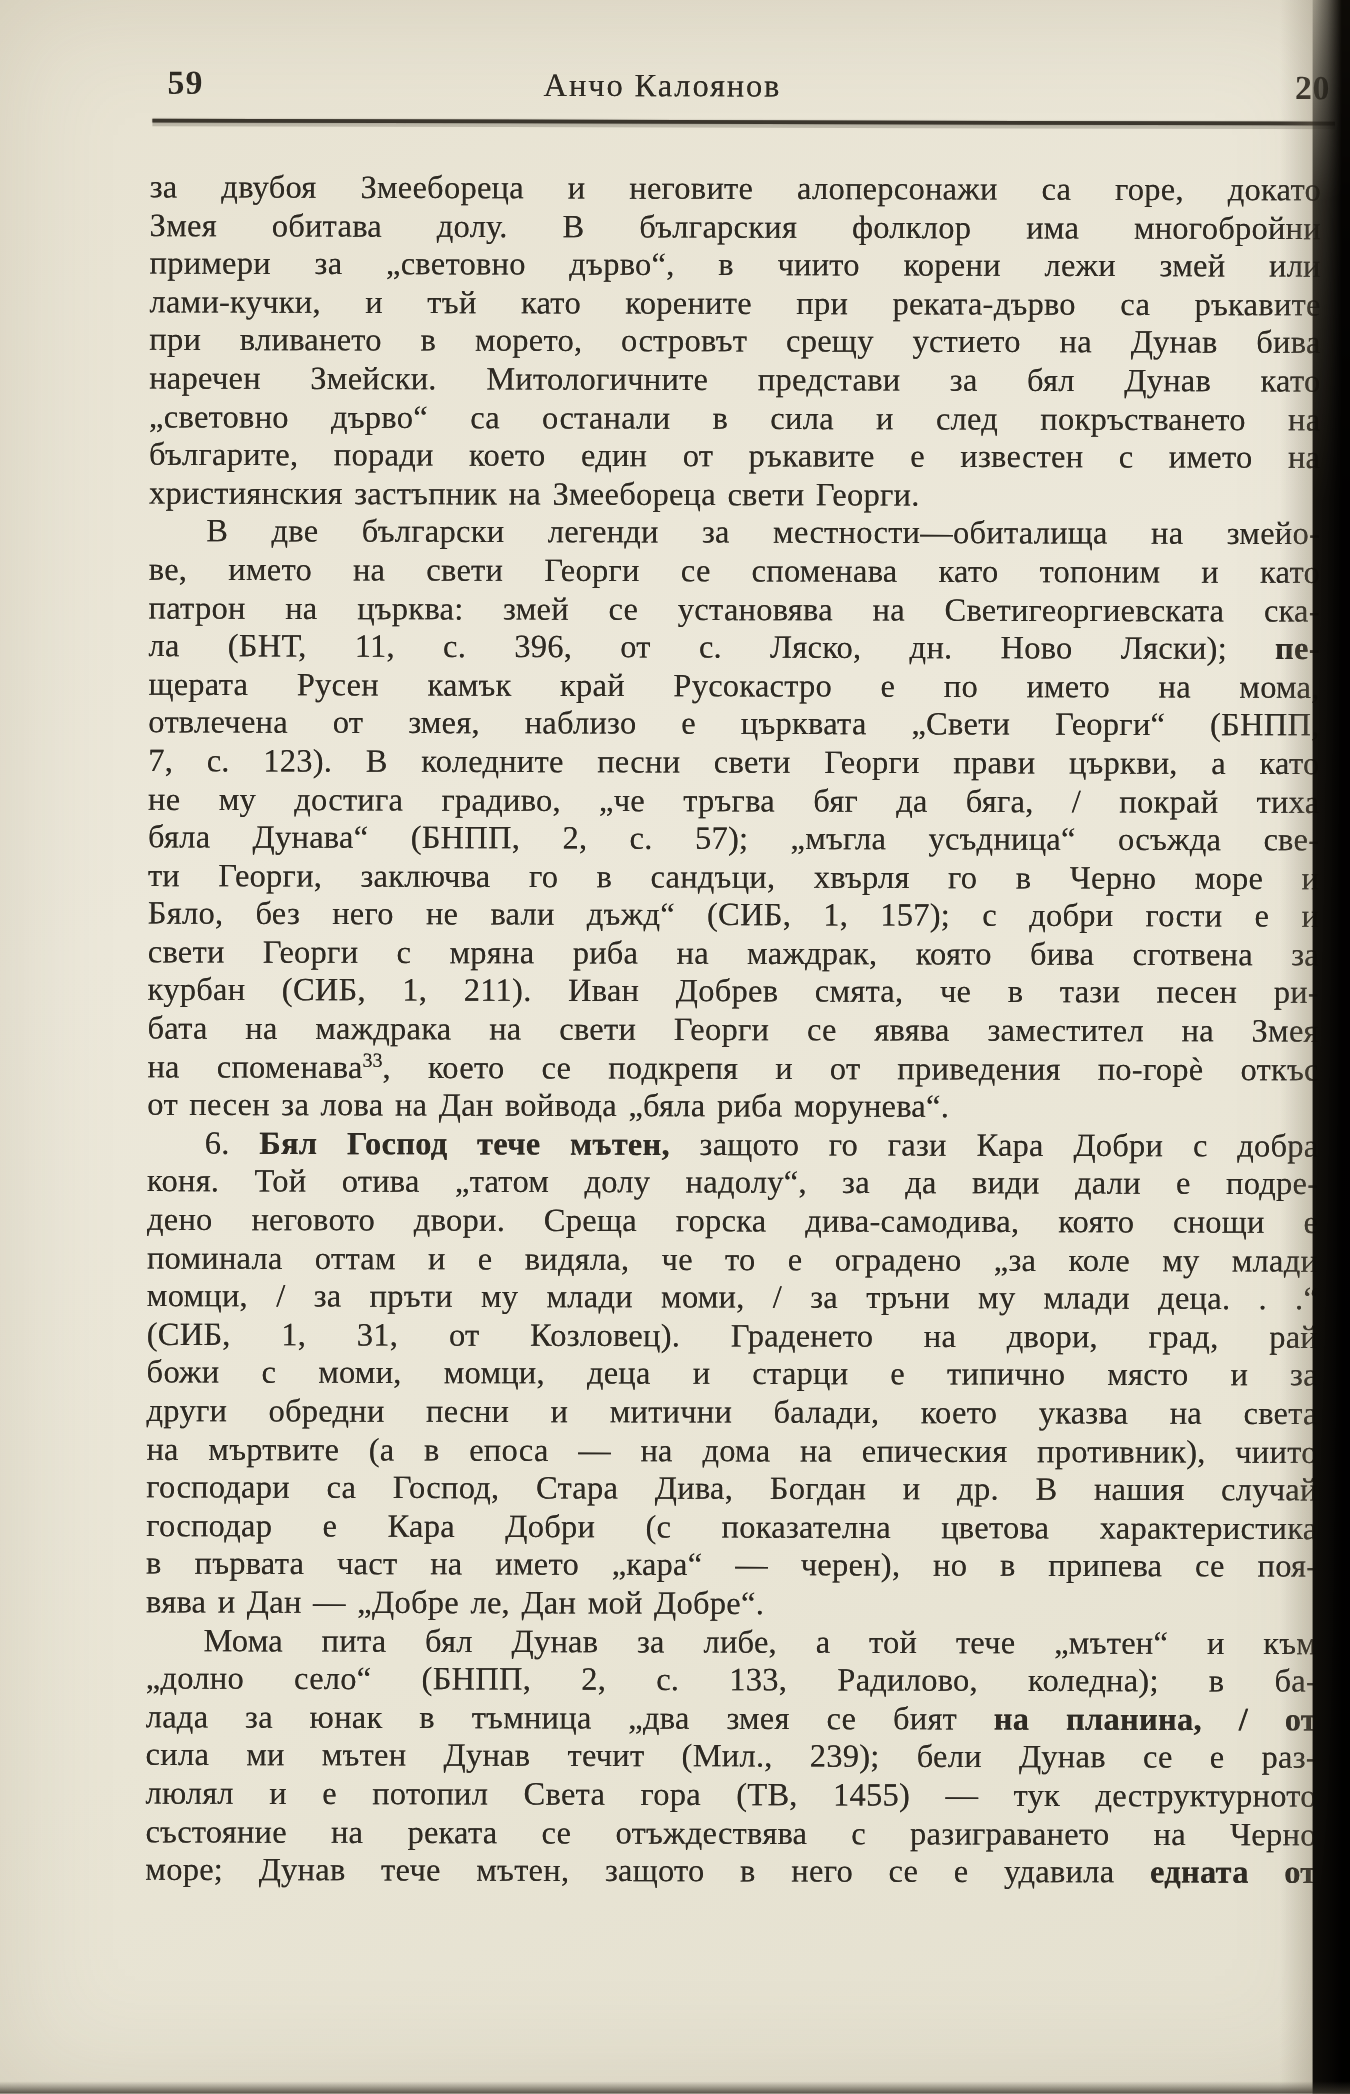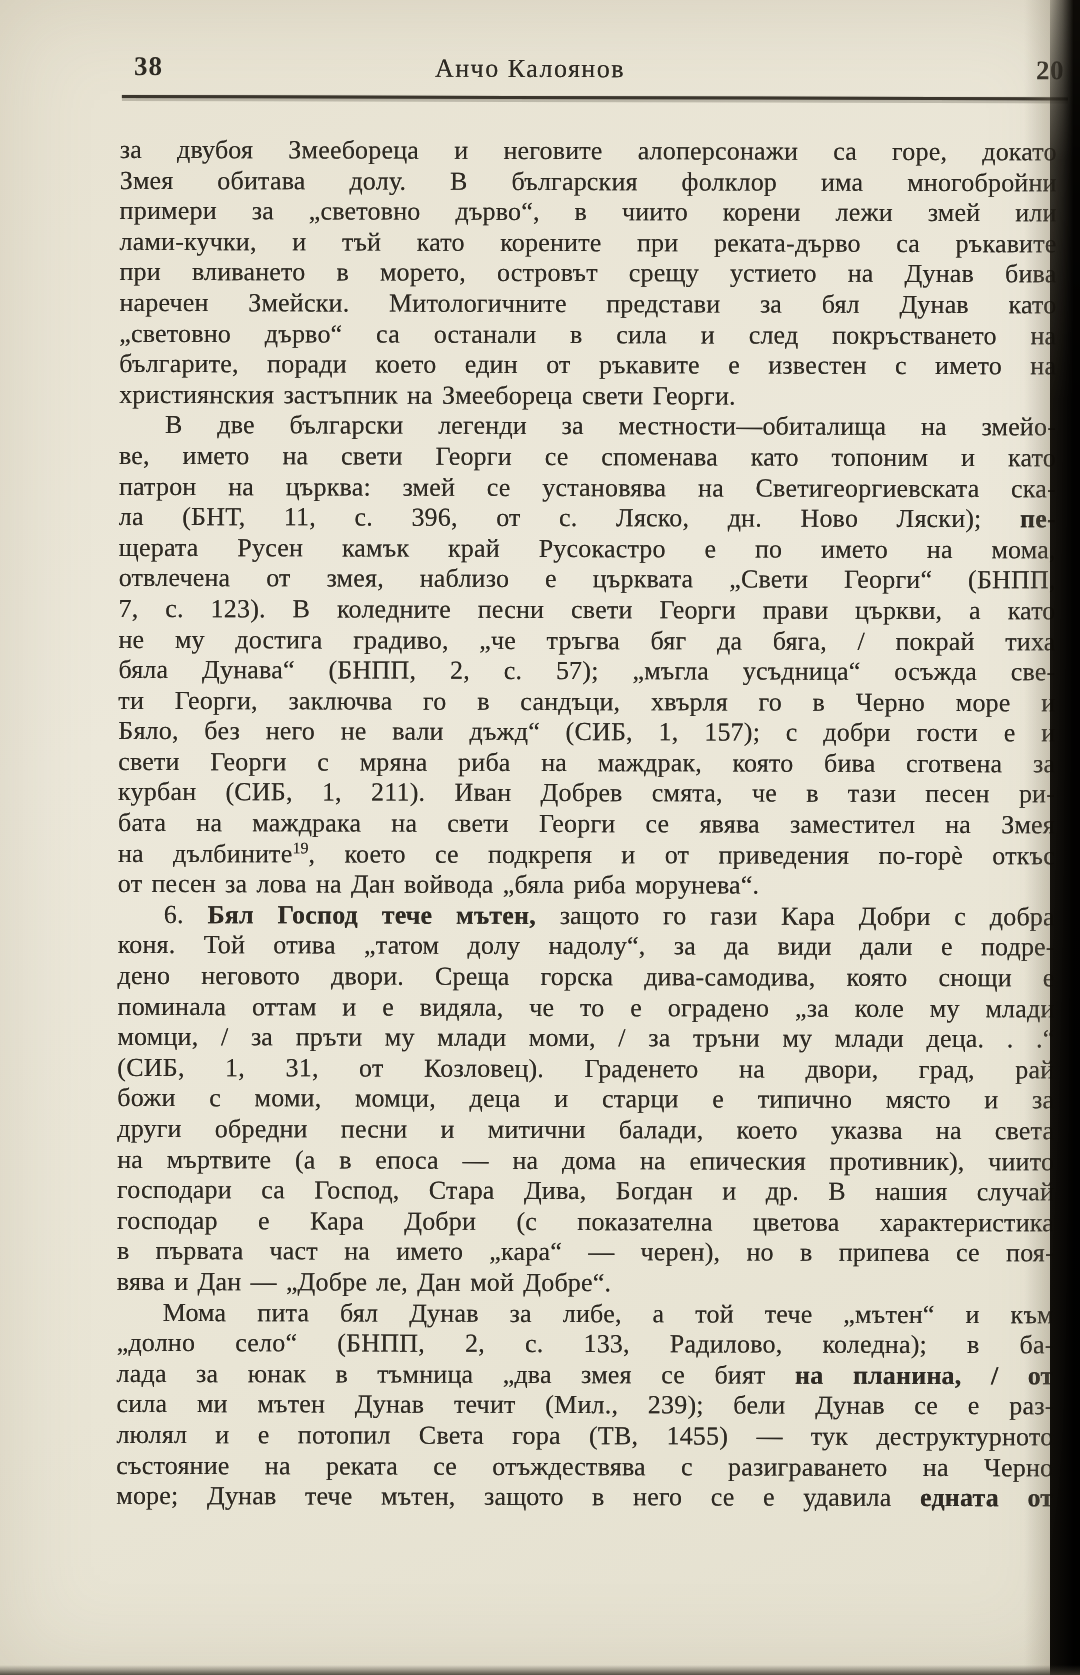--- a/index.html
+++ b/index.html
@@ -104,21 +104,21 @@
   }
 </style>
 </head>
 <body>
 
 <div class="vignette"></div>
 
 <div class="scan-content">
 
   <div class="page-header">
-    <span class="page-number">38</span>
+    <span class="page-number">59</span>
     <span class="running-title">Анчо Калоянов</span>
     <span class="header-right-number">20</span>
   </div>
 
   <div class="header-rule"></div>
 
   <div class="body-text">
       <div class="para">
         <div class="line"><span>за двубоя Змеебореца и неговите алоперсонажи са горе, докато</span></div>
         <div class="line"><span>Змея обитава долу. В българския фолклор има многобройни</span></div>
@@ -138,21 +138,21 @@
         <div class="line"><span>щерата Русен камък край Русокастро е по името на мома,</span></div>
         <div class="line"><span>отвлечена от змея, наблизо е църквата „Свети Георги“ (БНПП,</span></div>
         <div class="line"><span>7, с. 123). В коледните песни свети Георги прави църкви, а като</span></div>
         <div class="line"><span>не му достига градиво, „че тръгва бяг да бяга, / покрай тиха</span></div>
         <div class="line"><span>бяла Дунава“ (БНПП, 2, с. 57); „мъгла усъдница“ осъжда све-</span></div>
         <div class="line"><span>ти Георги, заключва го в сандъци, хвърля го в Черно море и</span></div>
         <div class="line"><span>Бяло, без него не вали дъжд“ (СИБ, 1, 157); с добри гости е и</span></div>
         <div class="line"><span>свети Георги с мряна риба на маждрак, която бива сготвена за</span></div>
         <div class="line"><span>курбан (СИБ, 1, 211). Иван Добрев смята, че в тази песен ри-</span></div>
         <div class="line"><span>бата на маждрака на свети Георги се явява заместител на Змея</span></div>
-        <div class="line"><span>на дълбините</span><sup class="fnref">19</sup><span>, което се подкрепя и от приведения по-горѐ откъс</span></div>
+        <div class="line"><span>на споменава</span><sup class="fnref">33</sup><span>, което се подкрепя и от приведения по-горѐ откъс</span></div>
         <div class="line line-end"><span>от песен за лова на Дан войвода „бяла риба морунева“.</span></div>
       </div>
       <div class="para indent">
         <div class="line"><span>6. </span><span class="bold">Бял Господ тече мътен,</span><span> защото го гази Кара Добри с добра</span></div>
         <div class="line"><span>коня. Той отива „татом долу надолу“, за да види дали е подре-</span></div>
         <div class="line"><span>дено неговото двори. Среща горска дива-самодива, която снощи е</span></div>
         <div class="line"><span>поминала оттам и е видяла, че то е оградено „за коле му млади</span></div>
         <div class="line"><span>момци, / за пръти му млади моми, / за тръни му млади деца. . .“</span></div>
         <div class="line"><span>(СИБ, 1, 31, от Козловец). Граденето на двори, град, рай</span></div>
         <div class="line"><span>божи с моми, момци, деца и старци е типично място и за</span></div>

